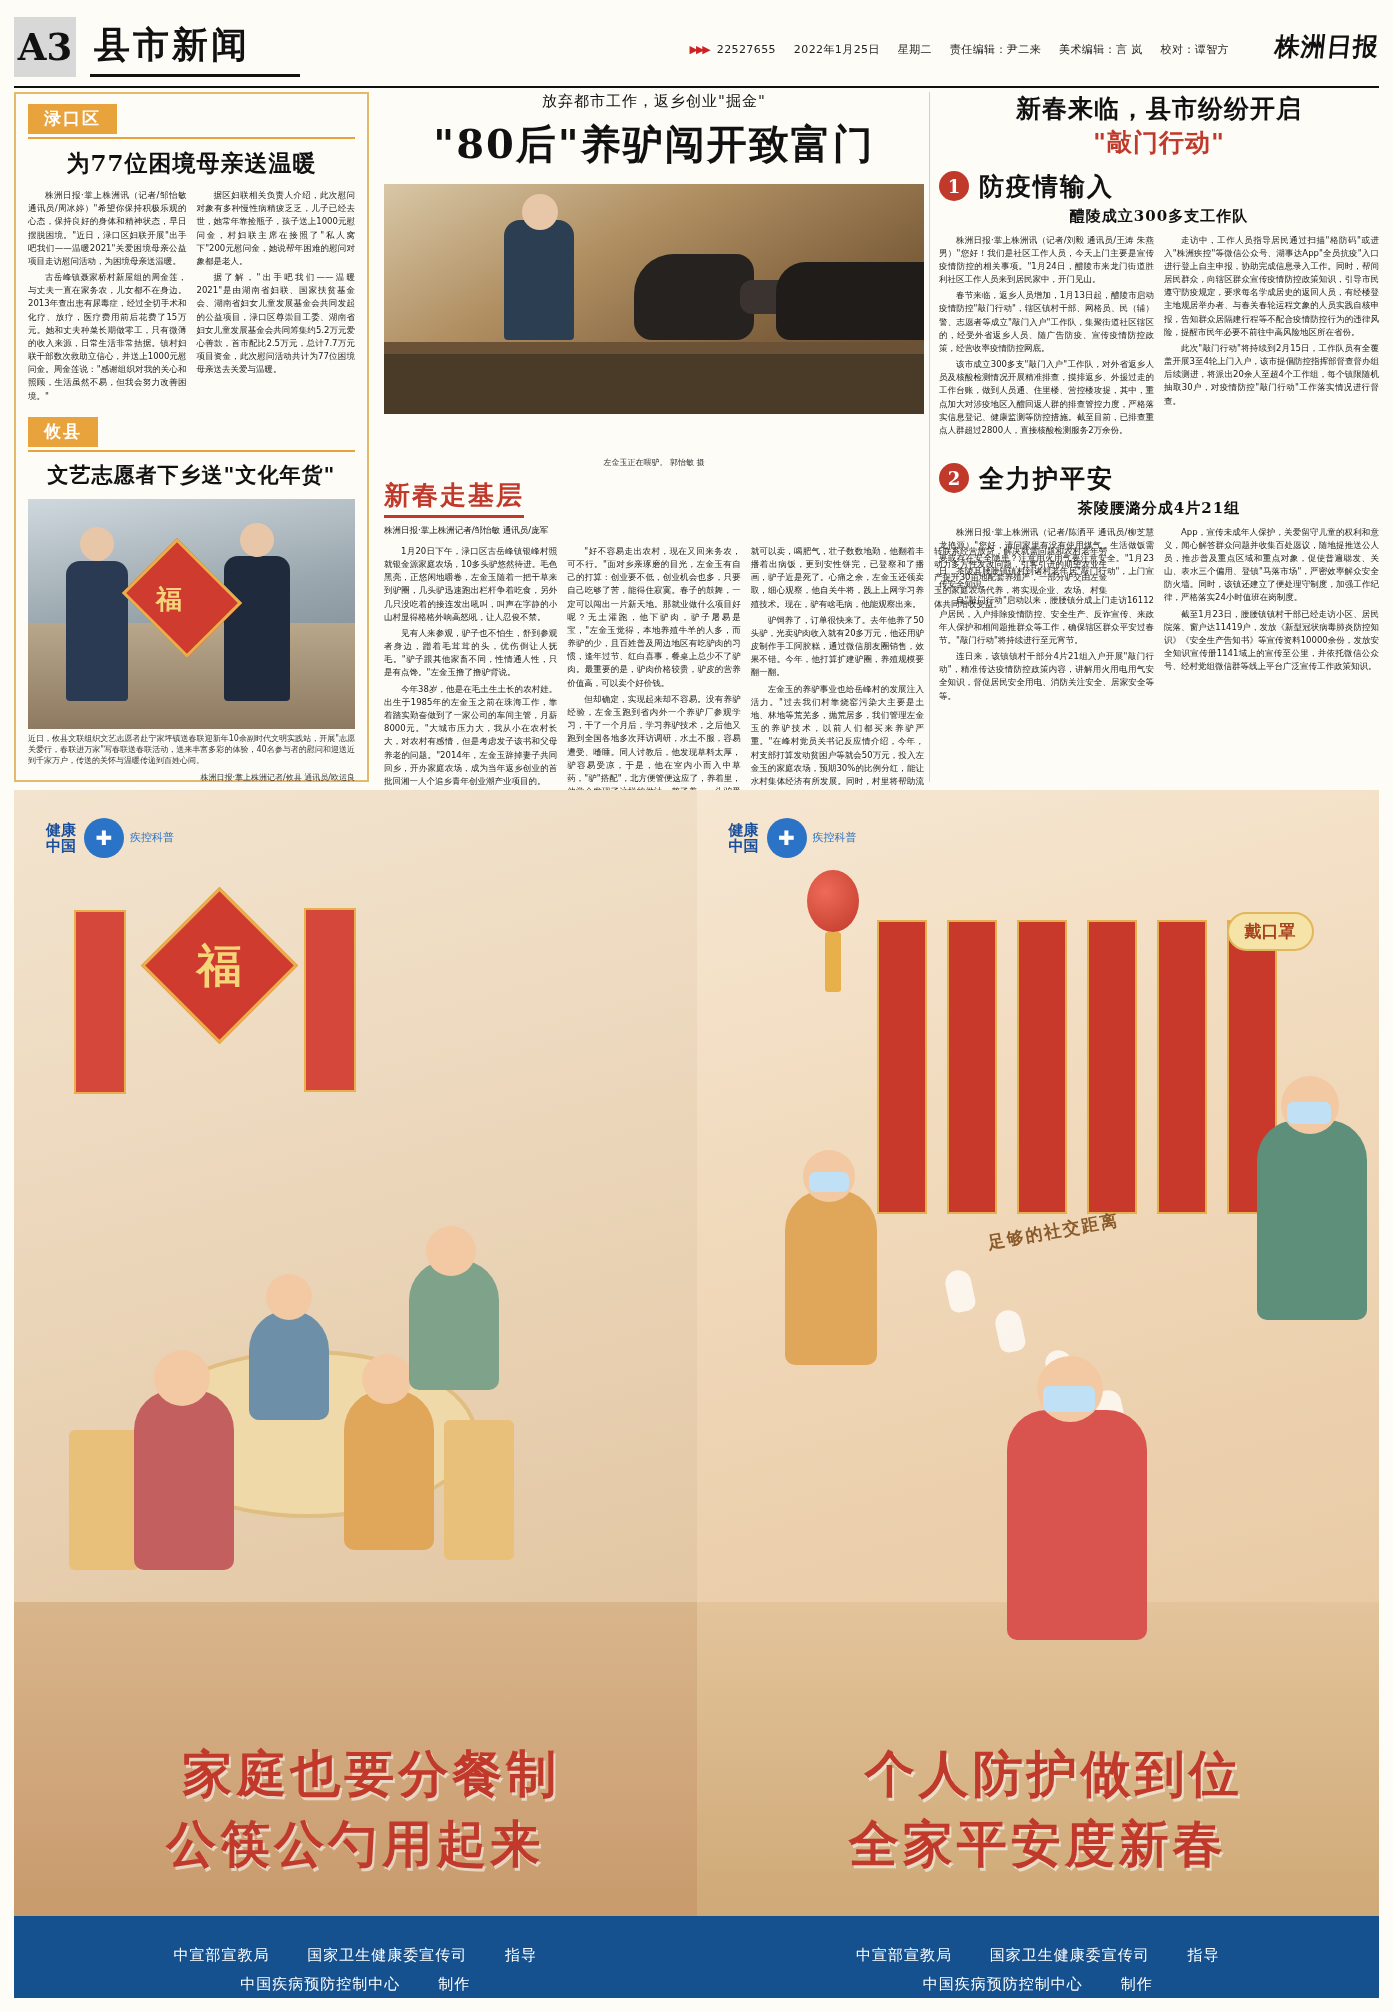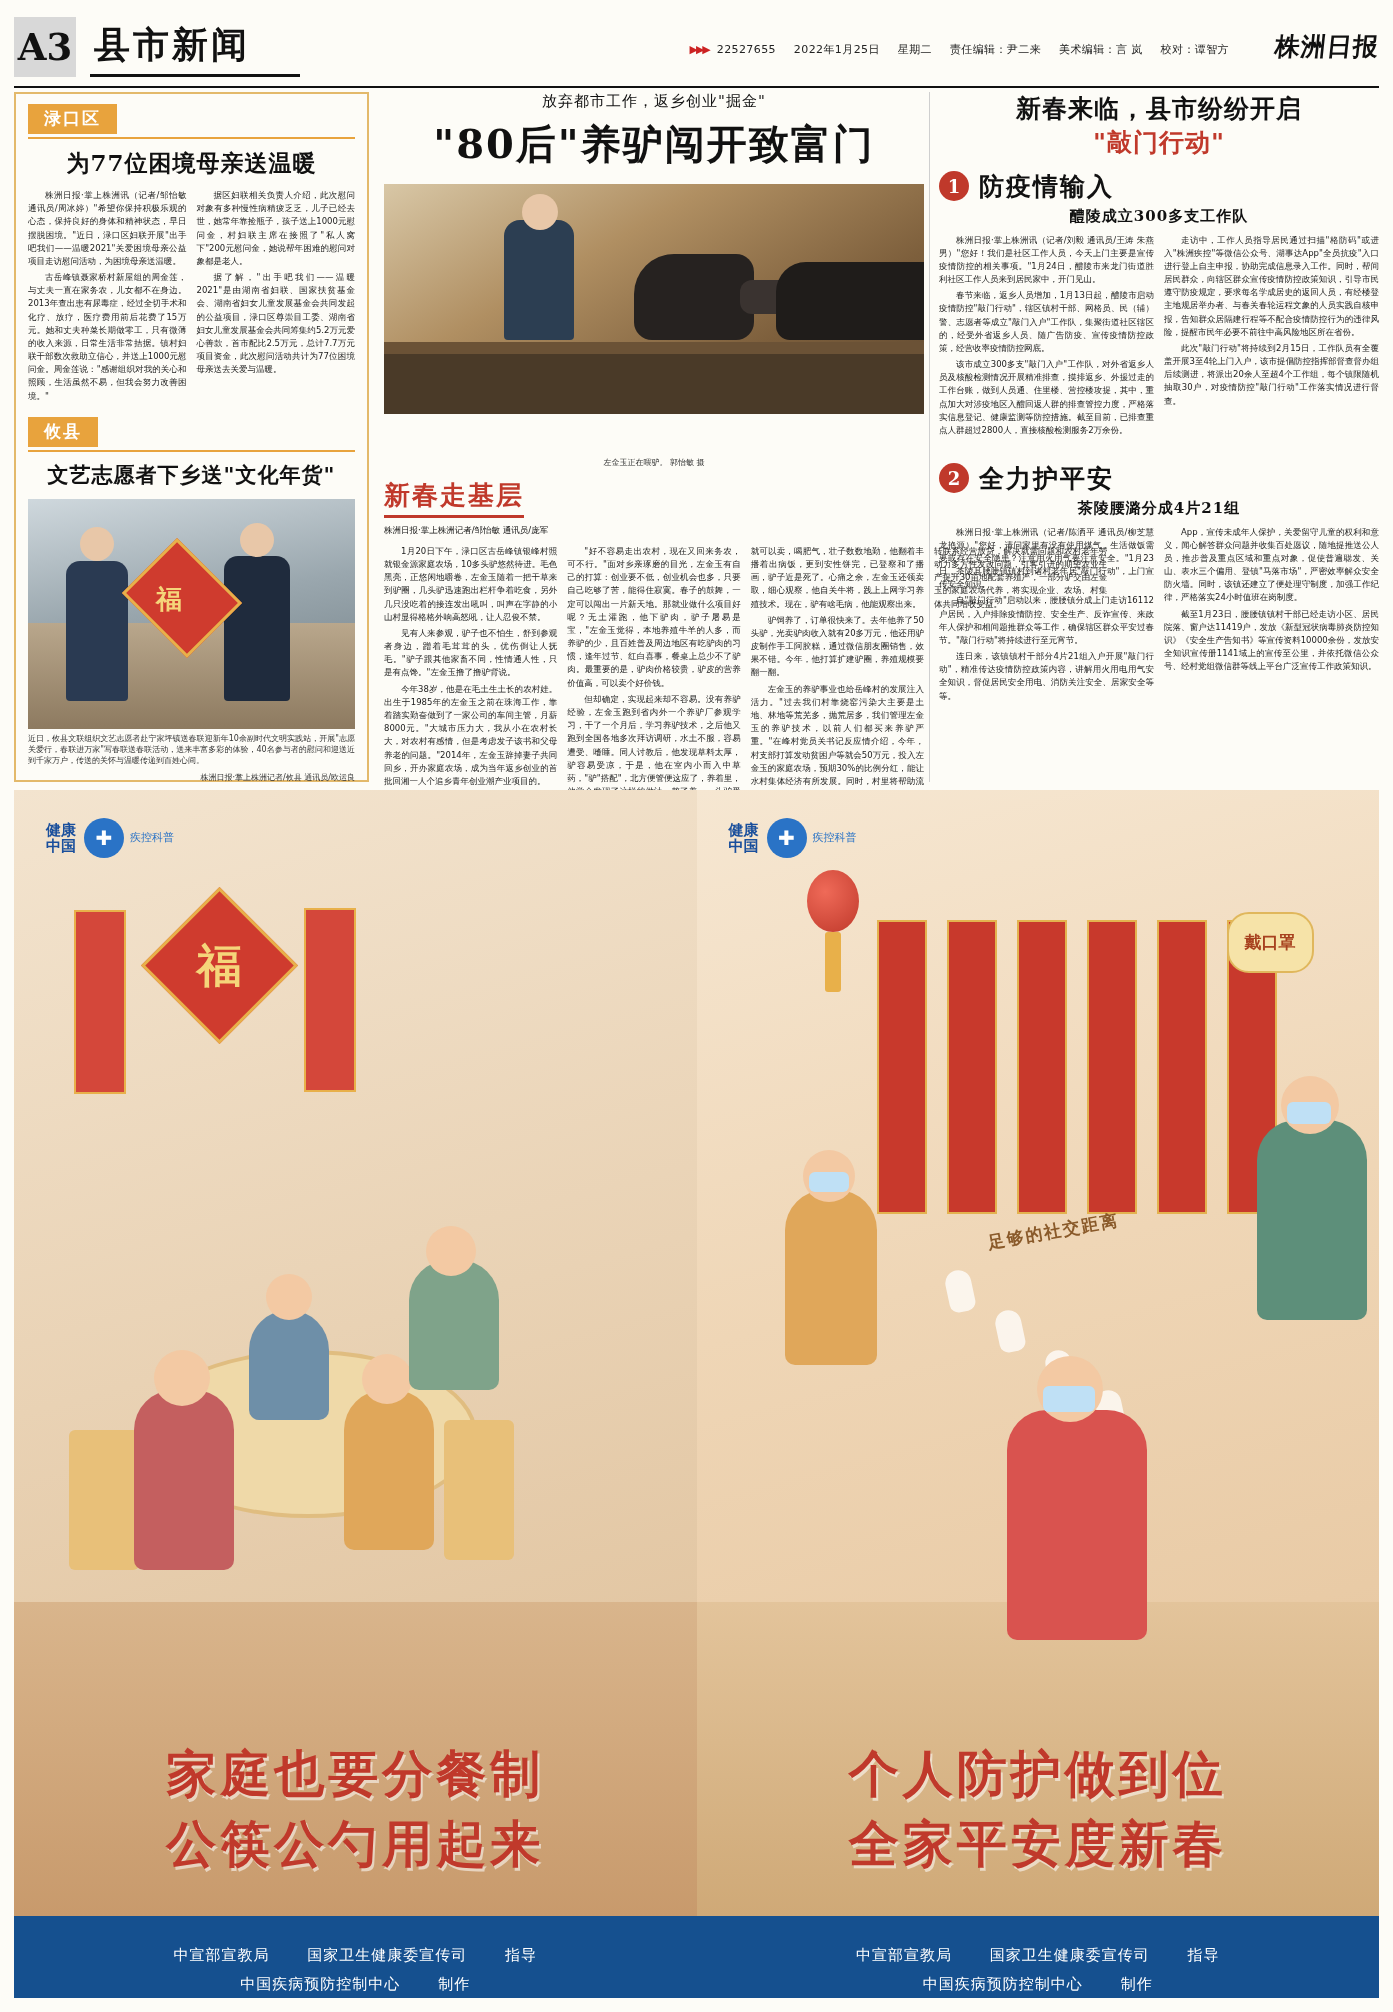--- a/index.html
+++ b/index.html
@@ -165,21 +165,21 @@
     font-family:"DejaVu Serif","Liberation Serif",serif;
   }
   .poster-footer .row span{margin:0 16px;}
 
   .poster-slogan{
     position:absolute;left:0;width:100%;text-align:center;
     font-family:"DejaVu Serif","Liberation Serif",serif;
     font-weight:bold;color:#c0392b;
     text-shadow:2px 3px 0 rgba(255,255,255,.55);
   }
-  .sl1{bottom:190px;font-size:50px;letter-spacing:4px;}
+  .sl1{bottom:190px;font-size:50px;letter-spacing:4px;padding-left:16px;}
   .sl2{bottom:120px;font-size:50px;letter-spacing:4px;}
   .floor{position:absolute;left:0;bottom:82px;width:100%;height:26%;
     background:linear-gradient(180deg,#d9b58c,#c89a6c);}
   .table-top{
     position:absolute;border-radius:50%;
     background:#efd9a8;border:4px solid #e0bd80;
   }
   .chairish{position:absolute;background:#e8c079;border-radius:6px;}
   .person{position:absolute;border-radius:40px 40px 10px 10px;}
   .head{position:absolute;border-radius:50%;background:#f3c9a3;}
@@ -197,21 +197,21 @@
     color:#f5d57a;font-weight:bold;font-family:"DejaVu Serif","Liberation Serif",serif;
     border:3px solid #e8b04a;
   }
   .fu span{transform:rotate(-45deg);}
   .footprint{
     position:absolute;width:26px;height:42px;border-radius:13px 13px 9px 9px;
     background:rgba(255,255,255,.75);
   }
   .bubble{
     position:absolute;background:#f6e3a8;border:2px solid #e0b75c;border-radius:22px;
-    padding:17px 16px;font-size:17px;font-weight:bold;color:#a8421f;
+    padding:6px 16px;font-size:17px;font-weight:bold;color:#a8421f;
     font-family:"DejaVu Serif","Liberation Serif",serif;
   }
   .dist-label{
     position:absolute;color:#8a5a2a;font-size:17px;font-weight:bold;
     font-family:"DejaVu Serif","Liberation Serif",serif;letter-spacing:2px;
   }
   .wallbanner{
     position:absolute;background:#c8392c;border:2px solid #e3b24f;
   }
 </style>

